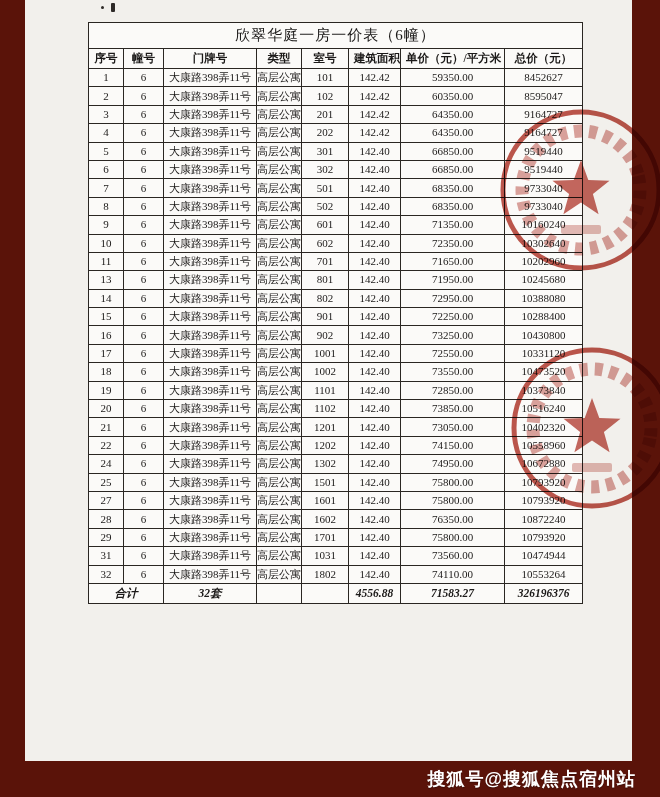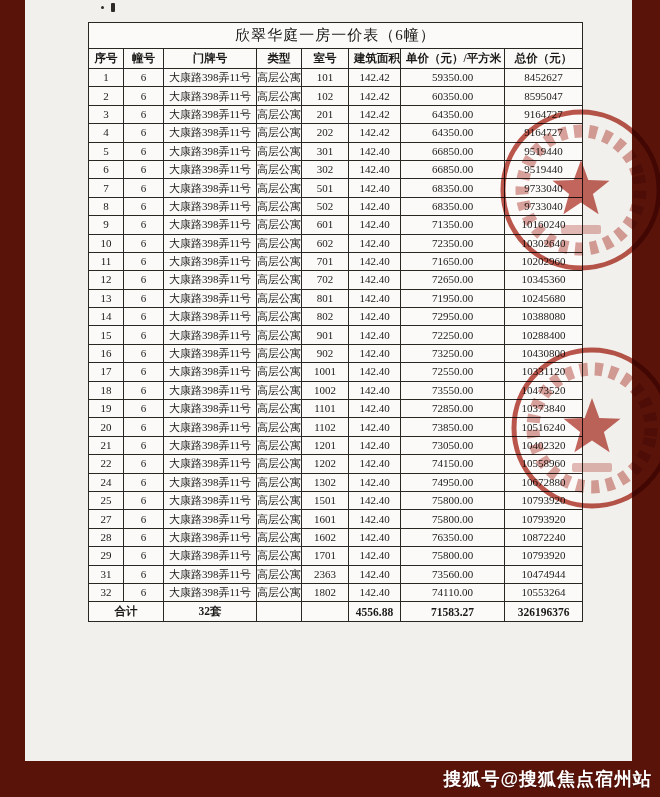--- a/index.html
+++ b/index.html
@@ -51,39 +51,40 @@
   }
   .data-row td {
     height:18.4px;
     font-size:11px;
     line-height:1;
   }
   .total-row td {
     height:20px;
     font-size:11.5px;
     font-weight:bold;
+    font-style:italic;
   }
 
   .stamp {
     position:absolute;
     mix-blend-mode:multiply;
     opacity:0.85;
     filter:blur(0.5px);
     pointer-events:none;
   }
 
   .footer-band {
     position:absolute;
     left:0; top:761px;
     width:660px; height:36px;
     background:#5a1309;
   }
   .footer-watermark {
     position:absolute;
-    right:8px; top:6px;
+    right:24px; top:6px;
     color:#ffffff;
     font-size:18px;
     font-weight:bold;
     letter-spacing:1px;
     font-family:"Liberation Sans","DejaVu Sans",sans-serif;
     text-shadow:0 1px 1px rgba(0,0,0,0.35);
   }
 </style>
 </head>
 <body>
@@ -223,30 +224,20 @@
           <td>11</td>
           <td>6</td>
           <td>大康路398弄11号</td>
           <td>高层公寓</td>
           <td>701</td>
           <td>142.40</td>
           <td>71650.00</td>
           <td>10202960</td>
         </tr>
         <tr class="data-row">
-          <td>12</td>
-          <td>6</td>
-          <td>大康路398弄11号</td>
-          <td>高层公寓</td>
-          <td>702</td>
-          <td>142.40</td>
-          <td>72650.00</td>
-          <td>10345360</td>
-        </tr>
-        <tr class="data-row">
           <td>13</td>
           <td>6</td>
           <td>大康路398弄11号</td>
           <td>高层公寓</td>
           <td>801</td>
           <td>142.40</td>
           <td>71950.00</td>
           <td>10245680</td>
         </tr>
         <tr class="data-row">
@@ -387,21 +378,21 @@
           <td>1701</td>
           <td>142.40</td>
           <td>75800.00</td>
           <td>10793920</td>
         </tr>
         <tr class="data-row">
           <td>31</td>
           <td>6</td>
           <td>大康路398弄11号</td>
           <td>高层公寓</td>
-          <td>2363</td>
+          <td>1031</td>
           <td>142.40</td>
           <td>73560.00</td>
           <td>10474944</td>
         </tr>
         <tr class="data-row">
           <td>32</td>
           <td>6</td>
           <td>大康路398弄11号</td>
           <td>高层公寓</td>
           <td>1802</td>

